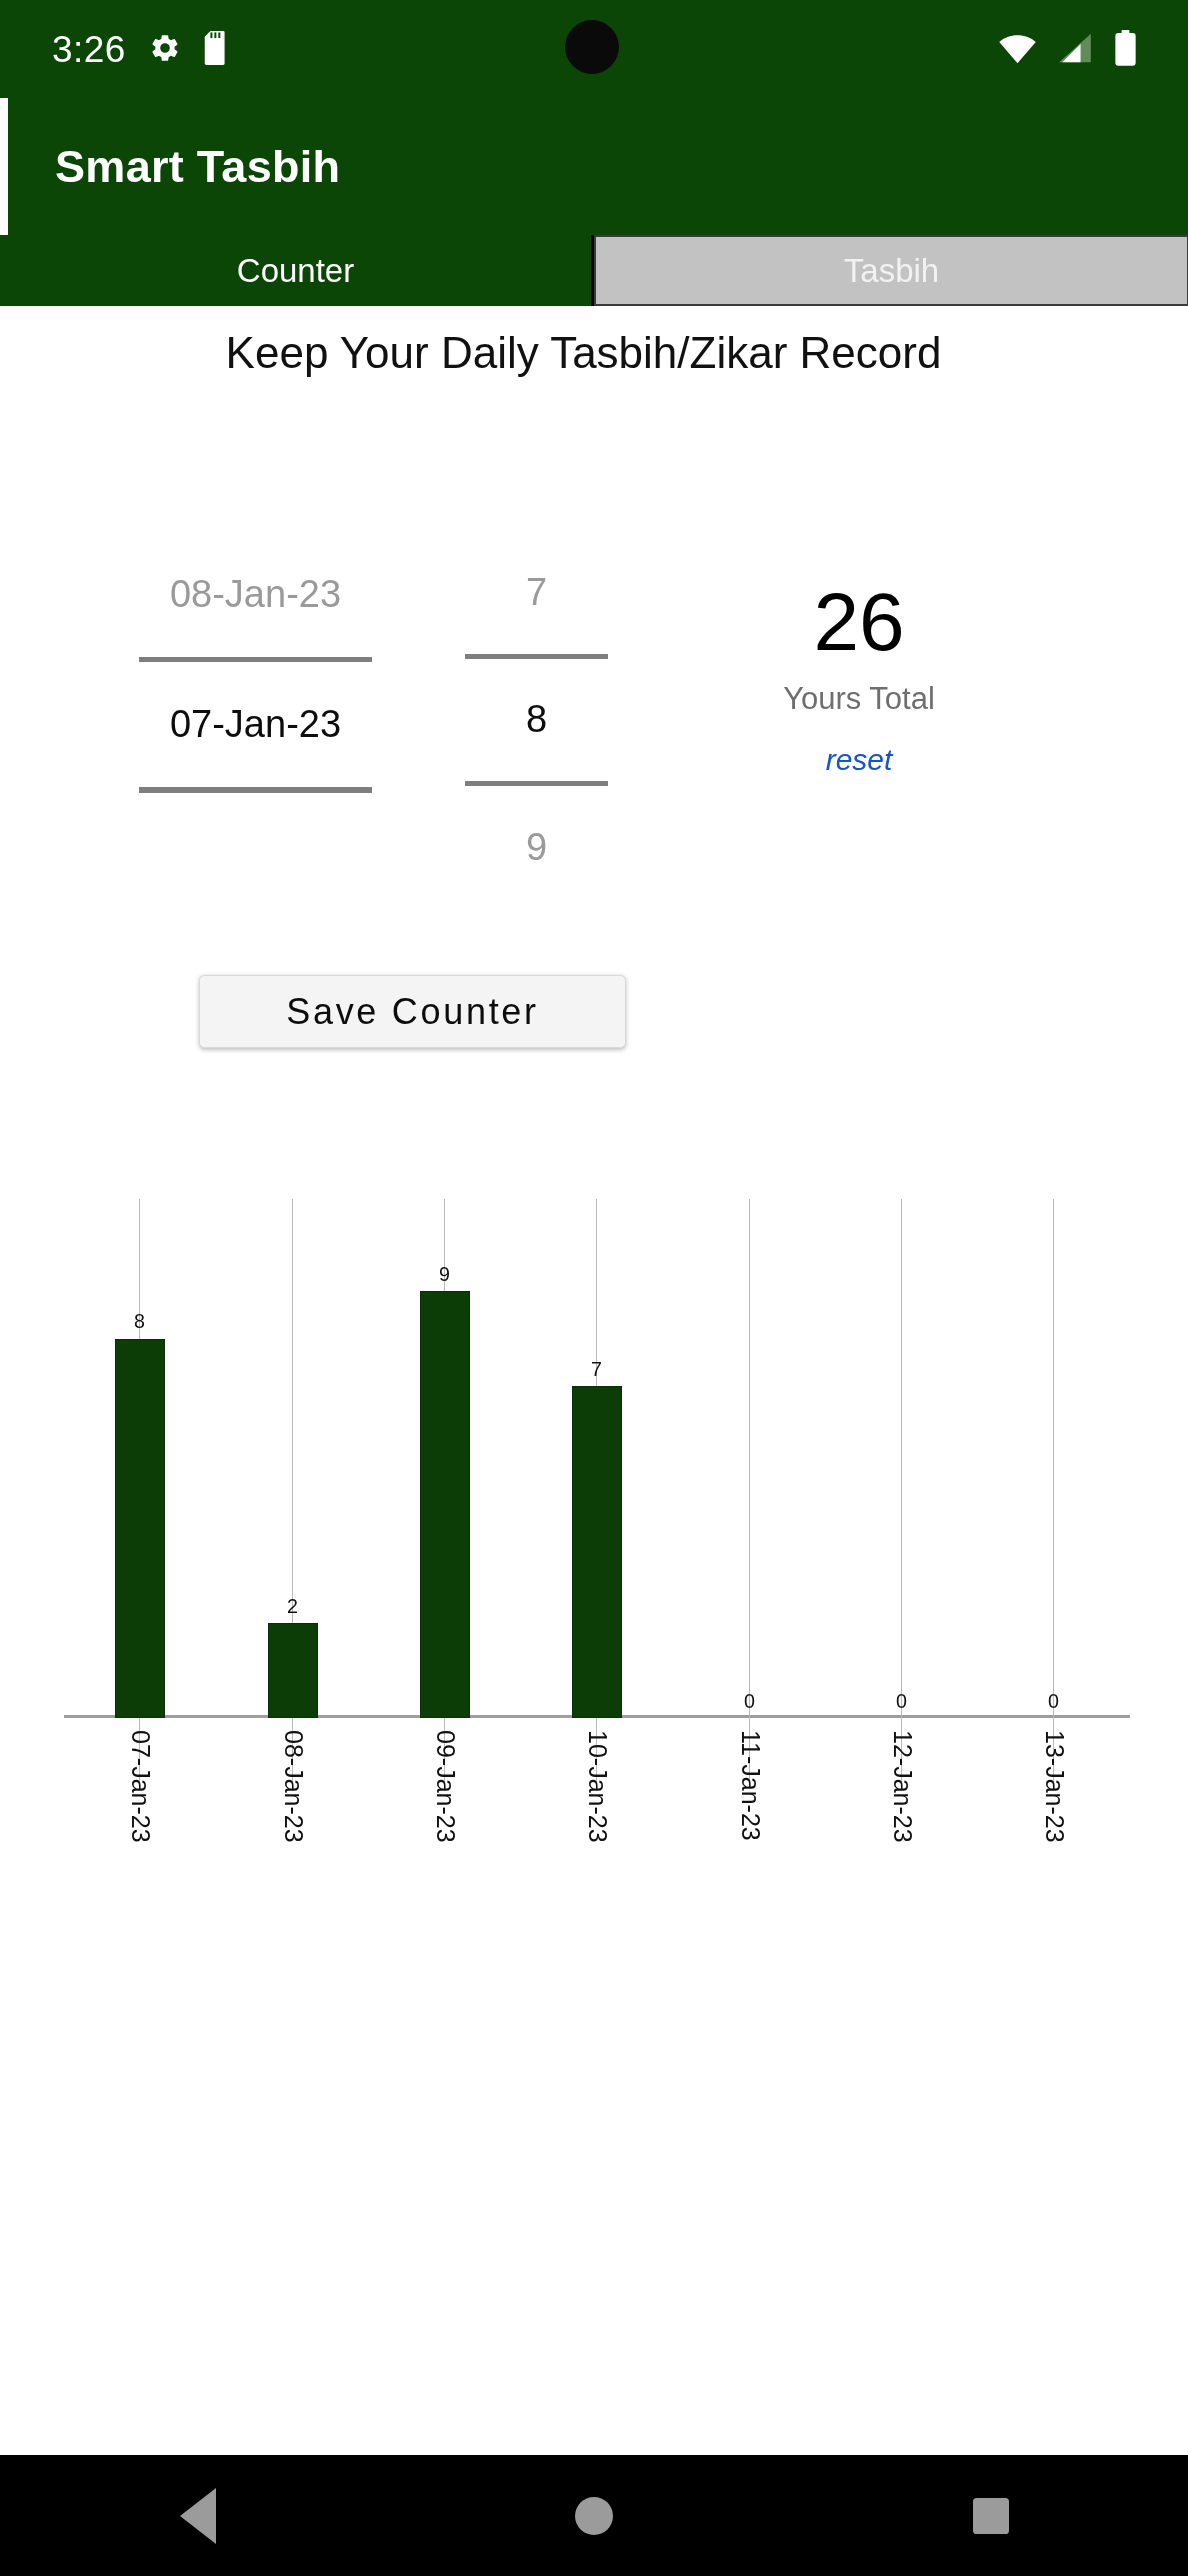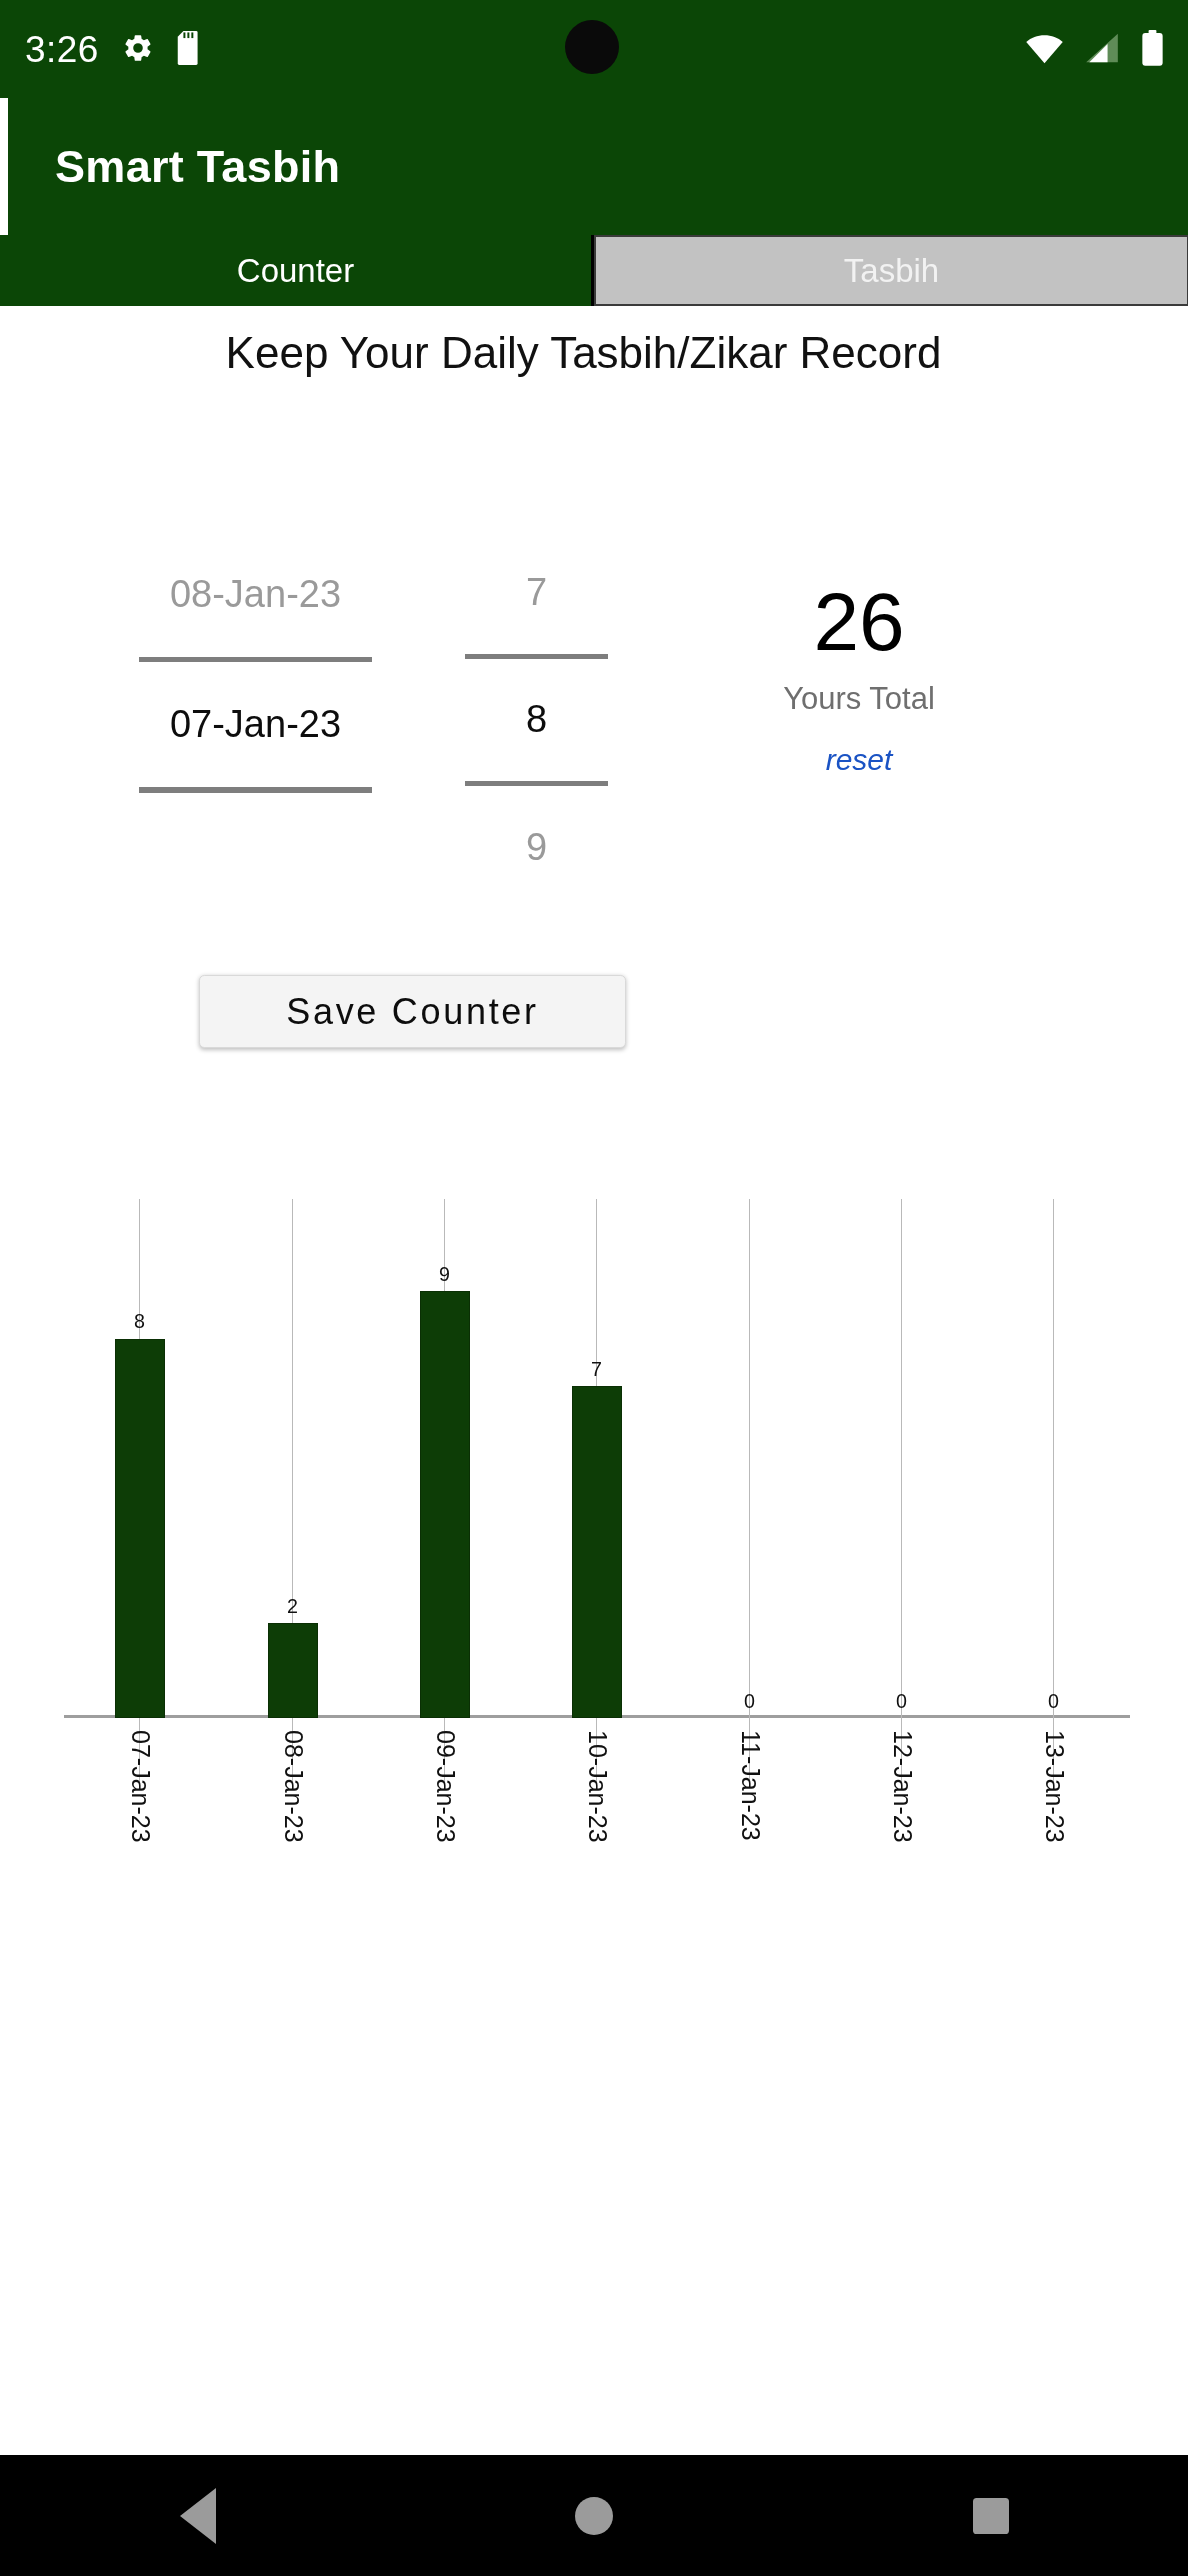--- a/index.html
+++ b/index.html
@@ -8,21 +8,21 @@
     background:#ffffff;
     font-family:"Liberation Sans", sans-serif;
     overflow:hidden;
   }
   #screen { position:relative; width:1189px; height:2576px; background:#ffffff; }
 
   
   .statusbar{
     position:absolute; left:0; top:0; width:1189px; height:98px;
     background:#0b4606; color:#fff;
-    display:flex; align-items:center; padding:0 25px;
+    display:flex; align-items:center; padding:0 52px;
   }
   .sb-left{ display:flex; align-items:center; gap:23px; }
   .sb-time{ font-size:37px; letter-spacing:0.4px; font-weight:400; line-height:1; }
   .sb-right{ margin-left:auto; display:flex; align-items:center; gap:19.7px; }
   .camera-cutout{
     position:absolute; left:565px; top:19.7px; width:54px; height:54px;
     background:#0a0a0a; border-radius:50%;
   }
 
   

